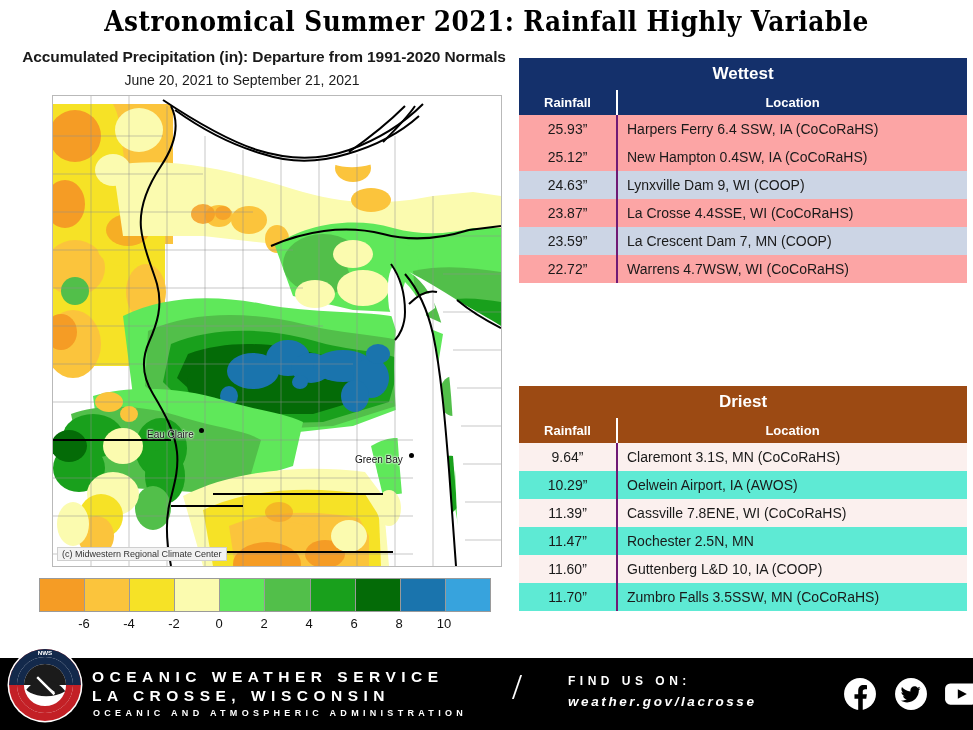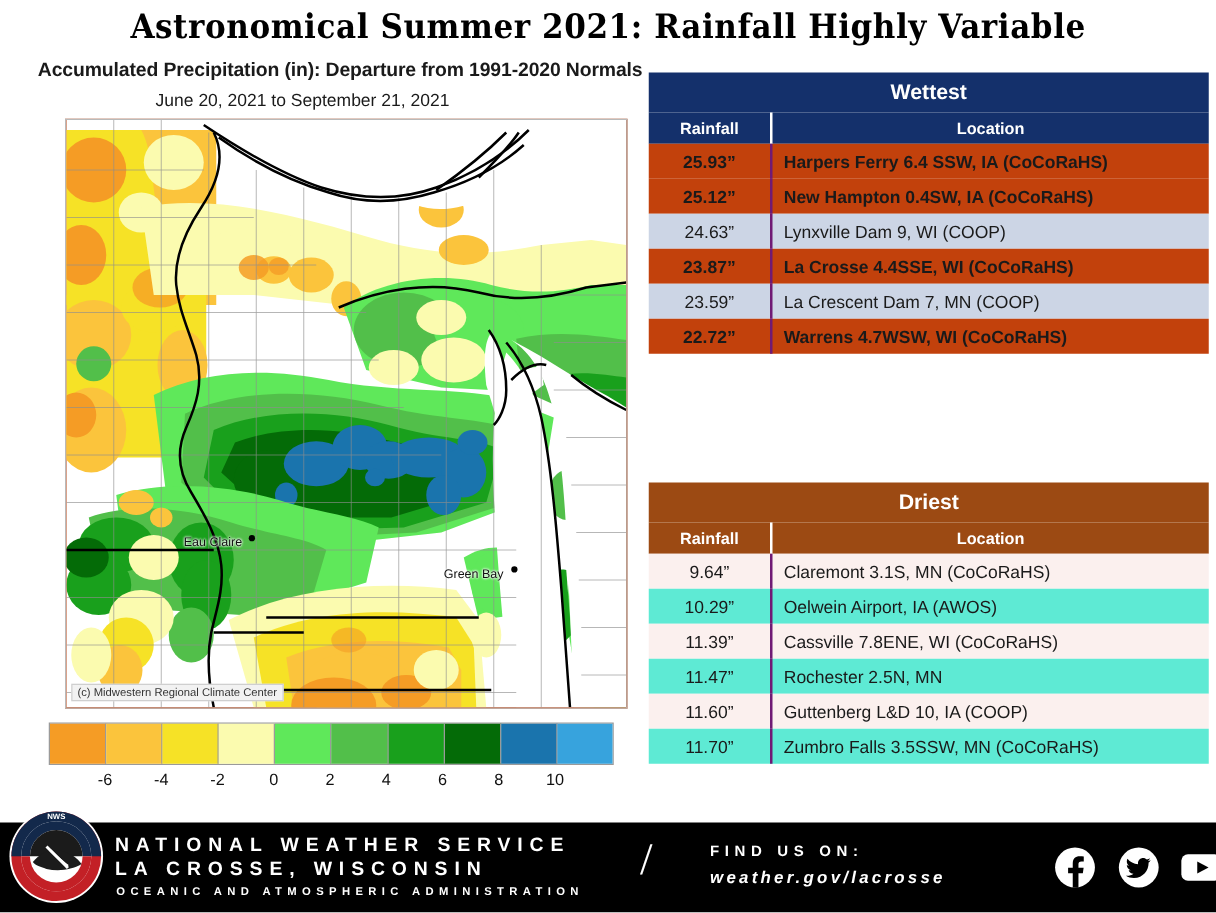--- a/index.html
+++ b/index.html
@@ -21,21 +21,21 @@
     color:#000;
     transform:scaleX(0.92);
     white-space:nowrap;
   }
   
   #map-panel{
     position:absolute;left:6px;top:48px;width:508px;height:600px;
   }
   #map-heading{
     font-size:15.5px;font-weight:bold;color:#1a1a1a;
-    text-align:right;padding-left:8px;letter-spacing:-0.1px;
+    text-align:center;padding-left:8px;letter-spacing:-0.1px;
     white-space:nowrap;
   }
   #map-subheading{
     font-size:14px;color:#1a1a1a;text-align:center;
     margin-top:6px;padding-right:36px;
   }
   #map-frame{
     position:absolute;left:46px;top:47px;width:448px;height:470px;
     border:1px solid #b9b9b9;background:#c2410c;overflow:hidden;
   }
@@ -79,21 +79,21 @@
   }
   .tbl-head{display:flex;color:#fff;font-weight:bold;font-size:13px;}
   .tbl-head .c1{width:97px;text-align:center;padding:5px 0;}
   .tbl-head .c2{flex:1;text-align:center;padding:5px 0;border-left:2px solid #fff;}
   .tbl-row{display:flex;font-size:14px;color:#1a1a1a;}
   .tbl-row .c1{width:97px;text-align:center;padding:6px 0;}
   .tbl-row .c2{flex:1;text-align:left;padding:6px 0 6px 9px;border-left:2px solid #701a75;}
   
   #wettest-block .tbl-title{background:#14306b;}
   #wettest-block .tbl-head{background:#14306b;}
-  #wettest-block .tbl-row.odd{background:#c2410c;font-weight:bold;}
+  #wettest-block .tbl-row.odd{background:#fca5a5;}
   #wettest-block .tbl-row.even{background:#ccd5e5;}
   
   #driest-block .tbl-title{background:#9c4a13;}
   #driest-block .tbl-head{background:#9c4a13;}
   #driest-block .tbl-row.odd{background:#fbf0ee;}
   #driest-block .tbl-row.even{background:#5eead4;}
   
   #footer{
     position:absolute;left:0;bottom:0;width:973px;height:72px;
     background:#000000;
@@ -400,21 +400,21 @@
     <path d="M14,50 A36,36 0 0 1 86,50 Z" fill="#13294b"></path>
     <path d="M14,50 A36,36 0 0 0 86,50 Z" fill="#c32026"></path>
     <circle cx="50" cy="50" r="27" fill="#ffffff"></circle>
     <path d="M23,50 A27,27 0 0 1 77,50 Z" fill="#1b1b1b"></path>
     <path d="M26,56 C34,46 44,42 54,44 C64,46 72,52 76,58 C66,64 52,66 40,63 C33,61 28,59 26,56 Z" fill="#1b1b1b"></path>
     <path d="M40,40 L62,62" stroke="#ffffff" stroke-width="3"></path>
     <path d="M44,44 C50,50 56,56 62,60" stroke="#ffffff" stroke-width="2.5" fill="none"></path>
     <text x="50" y="12" font-size="8" fill="#ffffff" text-anchor="middle" font-family="'Liberation Sans',sans-serif" font-weight="bold">NWS</text>
   </svg>
 
-  <div id="nws-line1">NATIONAL WEATHER SERVICE</div>
+  <div id="nws-line1">OCEANIC WEATHER SERVICE</div>
   <div id="nws-line2">LA CROSSE, WISCONSIN</div>
   <div id="nws-line3">OCEANIC AND ATMOSPHERIC ADMINISTRATION</div>
 
   <div id="slash">/</div>
 
   <div id="find-line1">FIND US ON:</div>
   <div id="find-line2">weather.gov/lacrosse</div>
 
   <svg class="social" id="fb-icon" width="34" height="34" viewBox="0 0 32 32">
     <circle cx="16" cy="16" r="15" fill="#ffffff"></circle>

